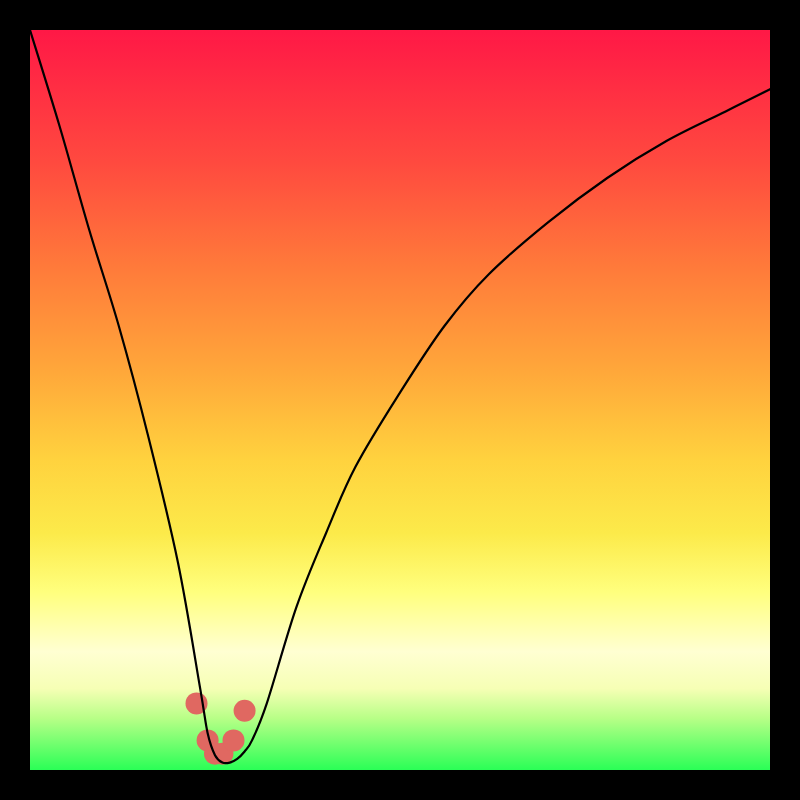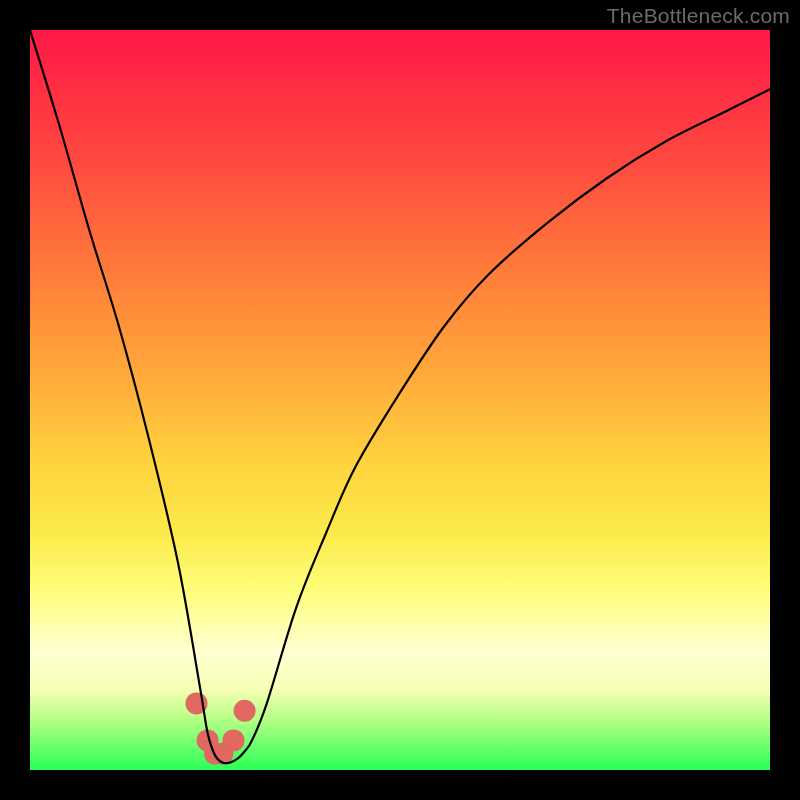--- a/index.html
+++ b/index.html
@@ -56,21 +56,20 @@
     font-size: 21px;
     letter-spacing: 0.2px;
     font-weight: 400;
     user-select: none;
   }
 </style>
 </head>
 <body>
 
 <div class="frame">
-  <div class="watermark">TheBottleneck.com</div>
   <div class="plot">
     <svg class="curve-svg" viewBox="0 0 740 740">
       <g id="markers-group">
           <circle cx="166.50" cy="673.40" r="11" fill="#e06861"></circle>
           <circle cx="177.60" cy="710.40" r="11" fill="#e06861"></circle>
           <circle cx="185.00" cy="723.72" r="11" fill="#e06861"></circle>
           <circle cx="192.40" cy="723.72" r="11" fill="#e06861"></circle>
           <circle cx="203.50" cy="710.40" r="11" fill="#e06861"></circle>
           <circle cx="214.60" cy="680.80" r="11" fill="#e06861"></circle>
         </g>

